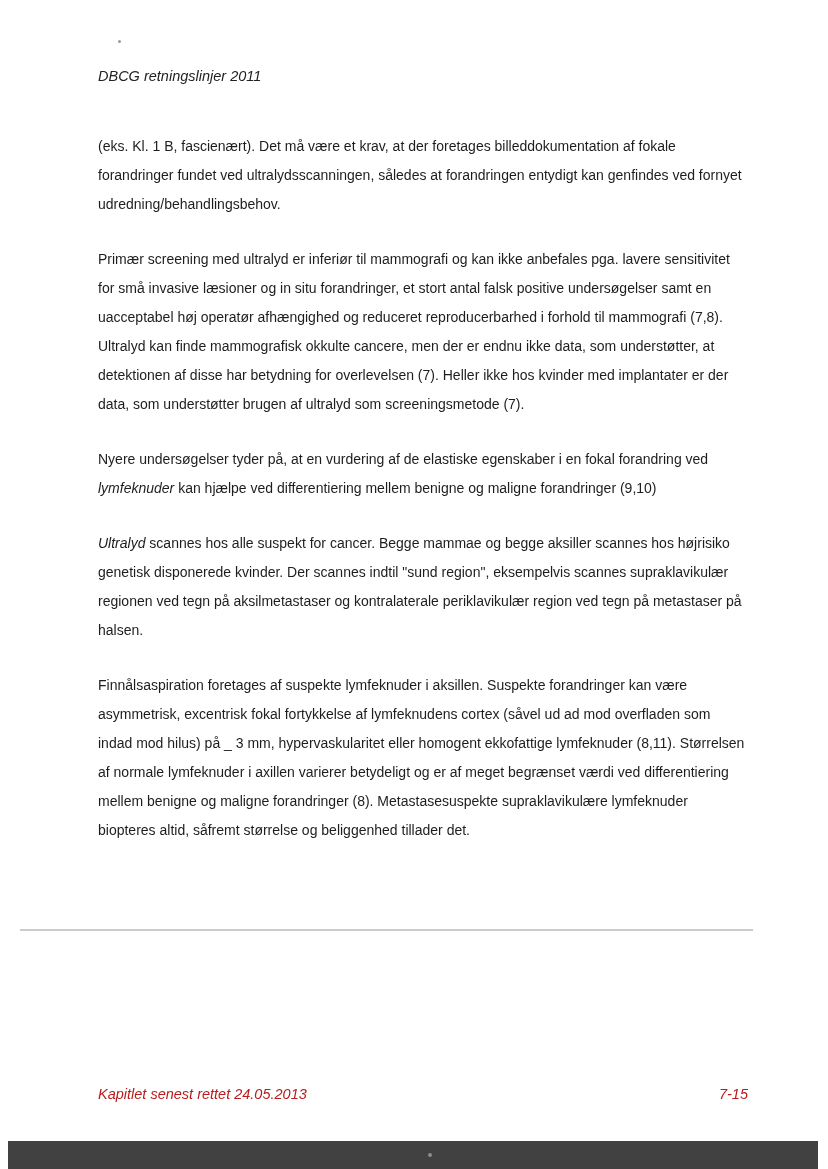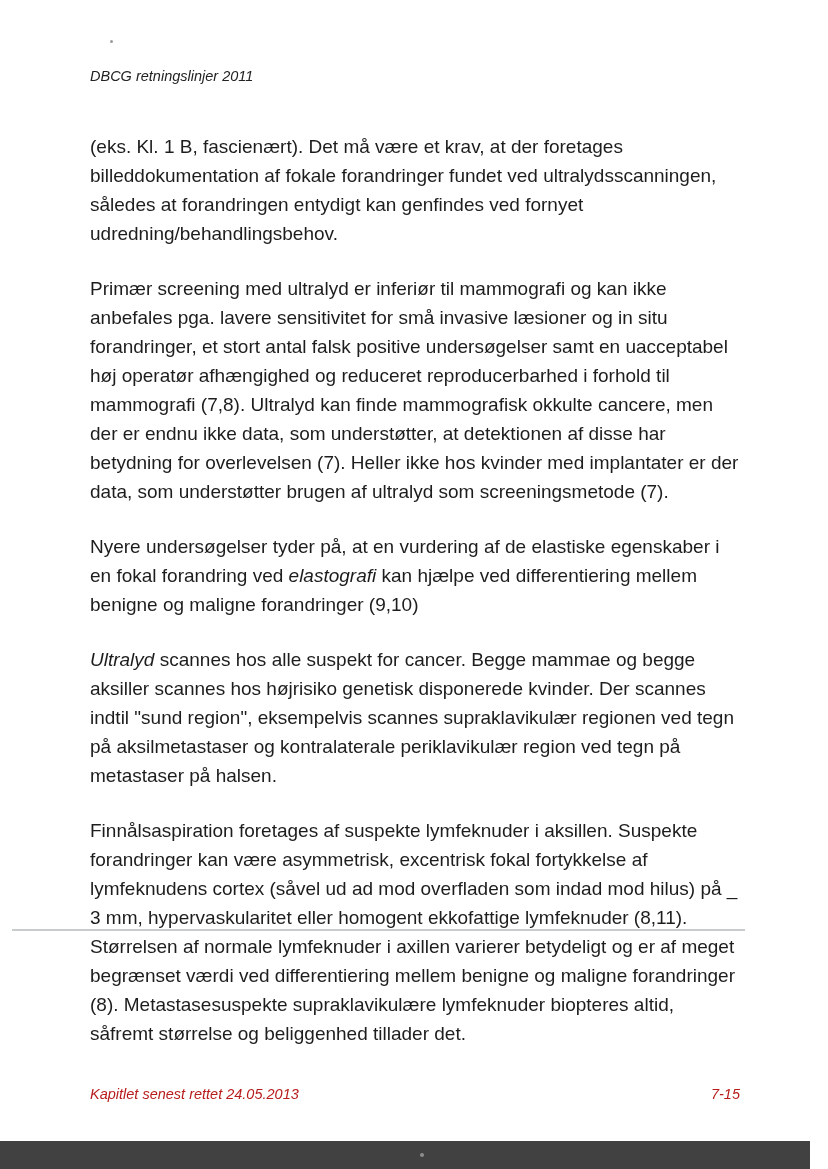--- a/index.html
+++ b/index.html
@@ -8,20 +8,21 @@
     background: #ffffff;
   }
   .page {
     position: relative;
     width: 810px;
     height: 1169px;
     background: #ffffff;
     font-family: "Liberation Sans", sans-serif;
     color: #1d1d1d;
     overflow: hidden;
+    margin-left: 8px;
   }
   .artifact-dot-top {
     position: absolute;
     left: 110px;
     top: 40px;
     width: 3px;
     height: 3px;
     border-radius: 50%;
     background: #9a9a9a;
   }
@@ -31,21 +32,21 @@
     top: 68px;
     font-size: 14.5px;
     font-style: italic;
     color: #222;
   }
   .content {
     position: absolute;
     left: 90px;
     top: 132px;
     width: 650px;
-    font-size: 19px;
+    font-size: 14px;
     line-height: 29px;
     text-align: left;
   }
   .content p {
     margin: 0 0 26px 0;
   }
   .content em {
     font-style: italic;
   }
   .scan-line {
@@ -94,21 +95,21 @@
 
   <div class="header">DBCG retningslinjer 2011</div>
 
   <div class="content">
 
     <p>(eks. Kl. 1 B, fascienært). Det må være et krav, at der foretages billeddokumentation af fokale forandringer fundet ved ultralydsscanningen, således at forandringen entydigt kan genfindes ved fornyet udredning/behandlingsbehov.</p>
 
 
     <p>Primær screening med ultralyd er inferiør til mammografi og kan ikke anbefales pga. lavere sensitivitet for små invasive læsioner og in situ forandringer, et stort antal falsk positive undersøgelser samt en uacceptabel høj operatør afhængighed og reduceret reproducerbarhed i forhold til mammografi (7,8). Ultralyd kan finde mammografisk okkulte cancere, men der er endnu ikke data, som understøtter, at detektionen af disse har betydning for overlevelsen (7). Heller ikke hos kvinder med implantater er der data, som understøtter brugen af ultralyd som screeningsmetode (7).</p>
 
-    <p><span>Nyere undersøgelser tyder på, at en vurdering af de elastiske egenskaber i en fokal forandring ved </span><em>elastografi</em><span> kan hjælpe ved differentiering mellem benigne og maligne forandringer (9,10)</span></p>
+    <p><span>Nyere undersøgelser tyder på, at en vurdering af de elastiske egenskaber i en fokal forandring ved </span><em>lymfeknuder</em><span> kan hjælpe ved differentiering mellem benigne og maligne forandringer (9,10)</span></p>
 
     <p><em>Ultralyd</em><span> scannes hos alle suspekt for cancer. Begge mammae og begge aksiller scannes hos højrisiko genetisk disponerede kvinder. Der scannes indtil "sund region", eksempelvis scannes supraklavikulær regionen ved tegn på aksilmetastaser og kontralaterale periklavikulær region ved tegn på metastaser på halsen.</span></p>
 
     <p>Finnålsaspiration foretages af suspekte lymfeknuder i aksillen. Suspekte forandringer kan være asymmetrisk, excentrisk fokal fortykkelse af lymfeknudens cortex (såvel ud ad mod overfladen som indad mod hilus) på _ 3 mm, hypervaskularitet eller homogent ekkofattige lymfeknuder (8,11). Størrelsen af normale lymfeknuder i axillen varierer betydeligt og er af meget begrænset værdi ved differentiering mellem benigne og maligne forandringer (8). Metastasesuspekte supraklavikulære lymfeknuder biopteres altid, såfremt størrelse og beliggenhed tillader det.</p>
 
   </div>
 
   <div class="scan-line"></div>
 
   <div class="footer">

